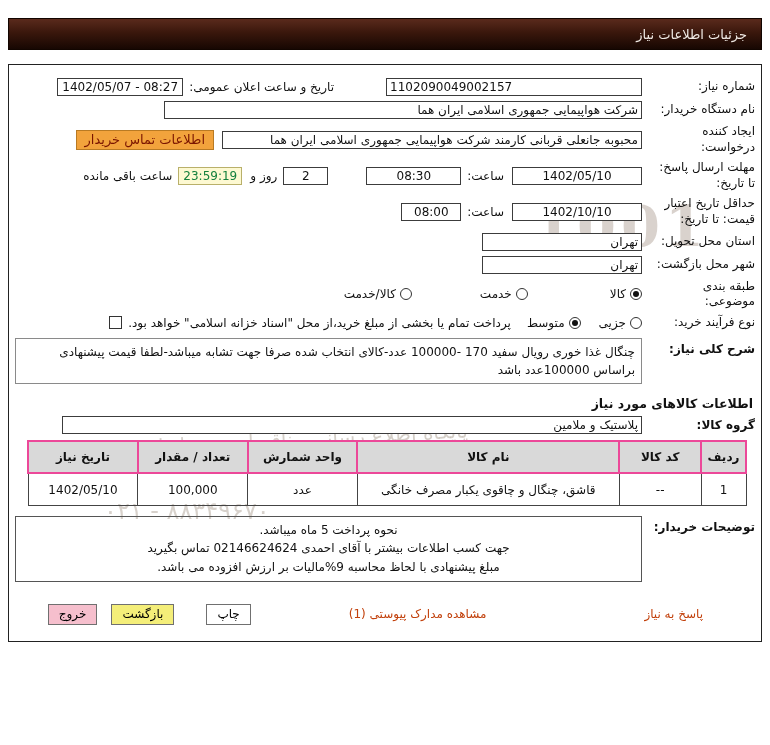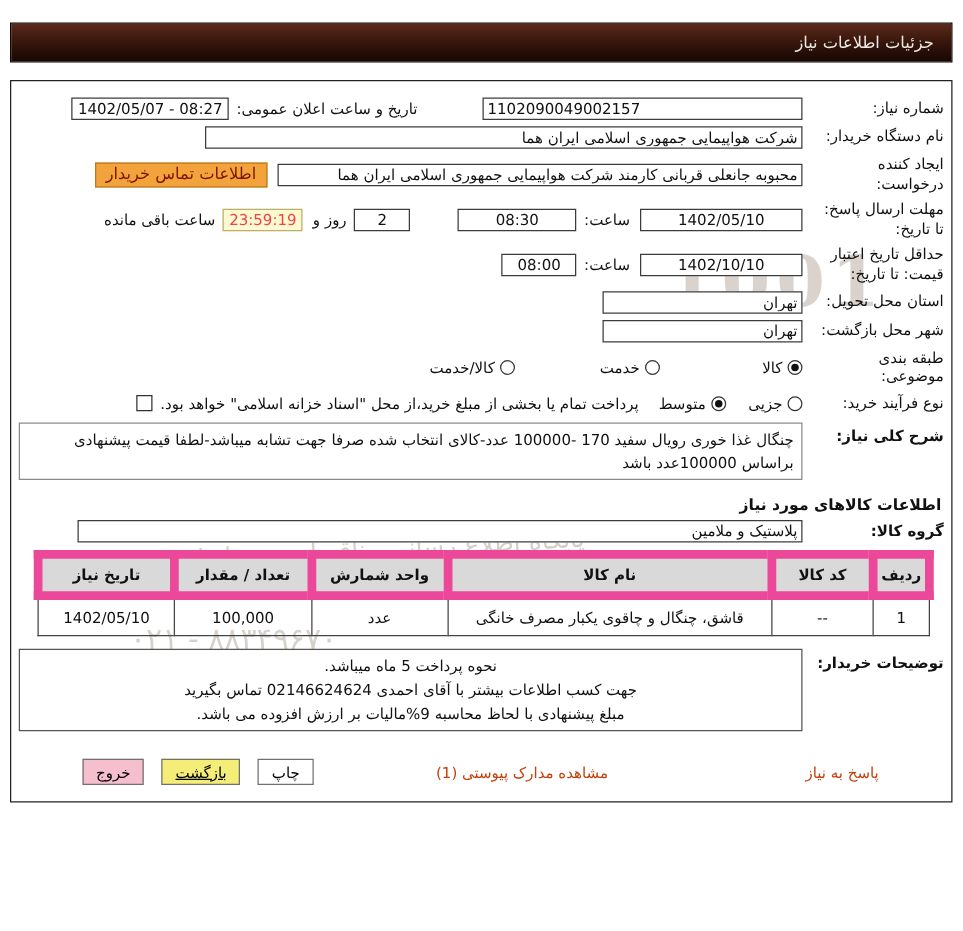--- a/index.html
+++ b/index.html
@@ -38,25 +38,25 @@
     font-family:inherit; font-size:12px; padding:0 3px;
   }
   .ltrc { direction:ltr; text-align:center; }
   .ltrl { direction:ltr; text-align:left; }
   .rtlr { direction:rtl; text-align:right; }
   .radio { display:inline-block; width:12px; height:12px; border:1px solid #333; border-radius:50%; background:#fff; position:relative; flex:none; }
   .radio.on::after { content:""; position:absolute; left:2px; top:2px; width:6px; height:6px; border-radius:50%; background:#111; }
   .chk { display:inline-block; width:13px; height:13px; border:1px solid #333; background:#fff; flex:none; }
   .opt { display:inline-flex; align-items:center; gap:4px; }
   .btn-contact { background:#f2a33c; border:1px solid #b97a23; color:#7a1500; font-family:inherit; font-size:13px; height:20px; padding:0 8px; cursor:pointer; }
-  .timer { background:#fdf9d2; border:1px solid #b9b06a; color:#ef4444; height:18px; width:64px; display:inline-flex; align-items:center; justify-content:center; direction:ltr; font-size:12px; flex:none; }
+  .timer { background:#fdf9d2; border:1px solid #b9b06a; color:#15803d; height:18px; width:64px; display:inline-flex; align-items:center; justify-content:center; direction:ltr; font-size:12px; flex:none; }
   .descbox { flex:1; border:1px solid #8a8a8a; min-height:36px; padding:4px 6px; line-height:1.5; text-align:right; }
   .section-title { font-weight:bold; text-align:right; margin:12px 2px 4px 0; font-size:12.5px; }
   .tbl { border-collapse:collapse; width:720px; margin:6px 8px 2px auto; direction:rtl; }
-  .tbl th { background:#d9d9d9; border:7px solid #ec4899; height:32px; font-weight:bold; font-size:12px; padding:6px 2px; }
+  .tbl th { background:#d9d9d9; border:2px solid #ec4899; height:32px; font-weight:bold; font-size:12px; padding:6px 2px; }
   .tbl td { border:1px solid #444; height:32px; text-align:center; font-size:12px; padding:1px 3px; }
   .notesbox { flex:1; border:1px solid #555; padding:4px 6px; text-align:center; line-height:1.55; }
   .footer { display:flex; align-items:center; margin-top:22px; }
   .btn { height:21px; border:1px solid #707070; font-family:inherit; font-size:12px; padding:0 10px; cursor:pointer; }
   .btn-exit { background:#f6bfcd; }
   .btn-back { background:#f4ee79; }
   .btn-print { background:#ffffff; }
   .link { font-size:12px; color:#c2410c; cursor:pointer;margin-left:40px; }
 </style>
 </head>
@@ -201,18 +201,18 @@
         <div>نحوه پرداخت 5 ماه میباشد.</div>
         <div>جهت کسب اطلاعات بیشتر با آقای احمدی 02146624624 تماس بگیرید</div>
         <div>مبلغ پیشنهادی با لحاظ محاسبه 9%مالیات بر ارزش افزوده می باشد.</div>
       </div>
     </div>
 
     <div class="footer">
       <span class="link" style="margin-right:52px;">پاسخ به نیاز</span>
       <span class="link" style="margin-right:118px;">مشاهده مدارک پیوستی (1)</span>
       <button class="btn btn-print" style="margin-right:58px;">چاپ</button>
-      <button class="btn btn-back" style="margin-right:14px;text-decoration:underline;">بازگشت</button>
+      <button class="btn btn-back" style="margin-right:32px;">بازگشت</button>
       <button class="btn btn-exit" style="margin-right:14px;">خروج</button>
     </div>
 
   </div>
 </div>
 
 </body></html>

